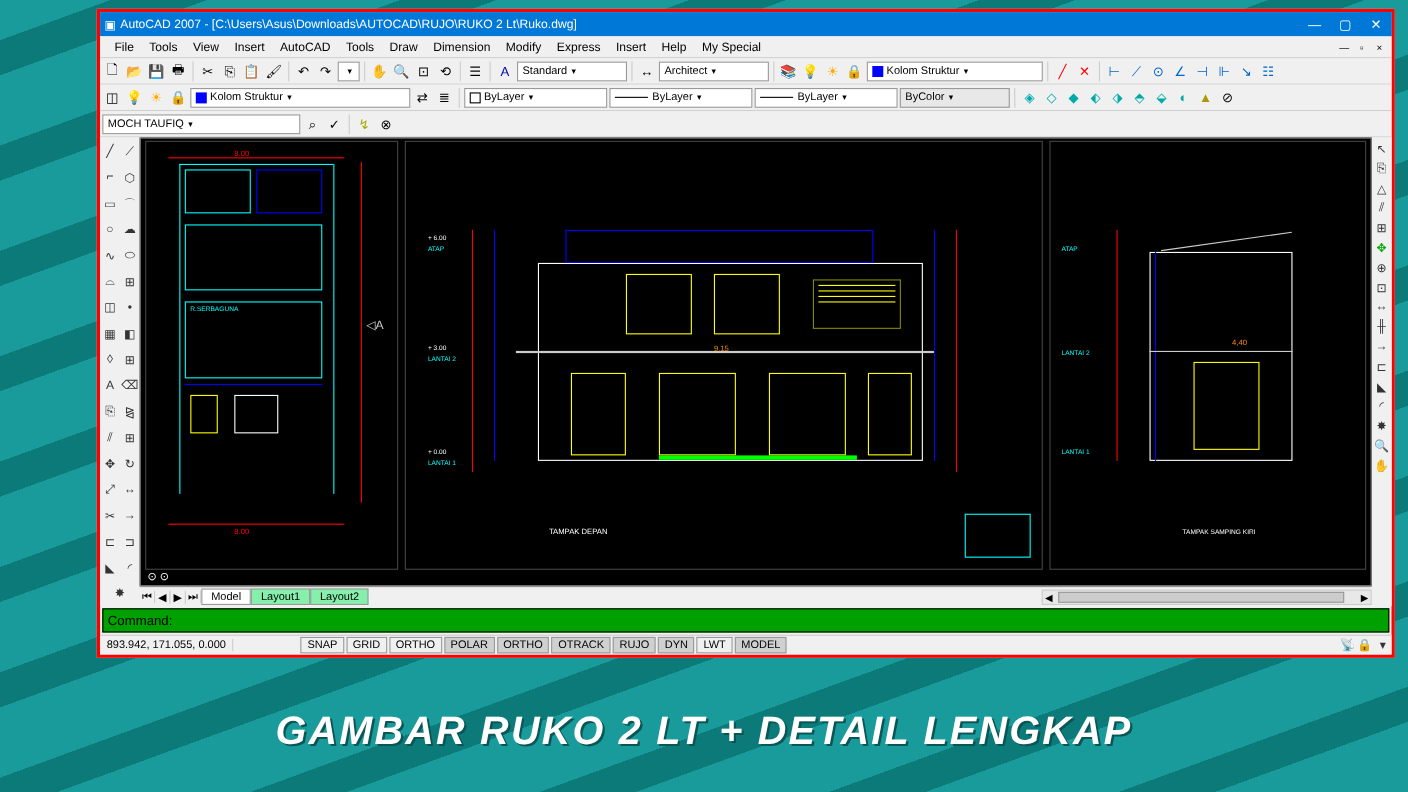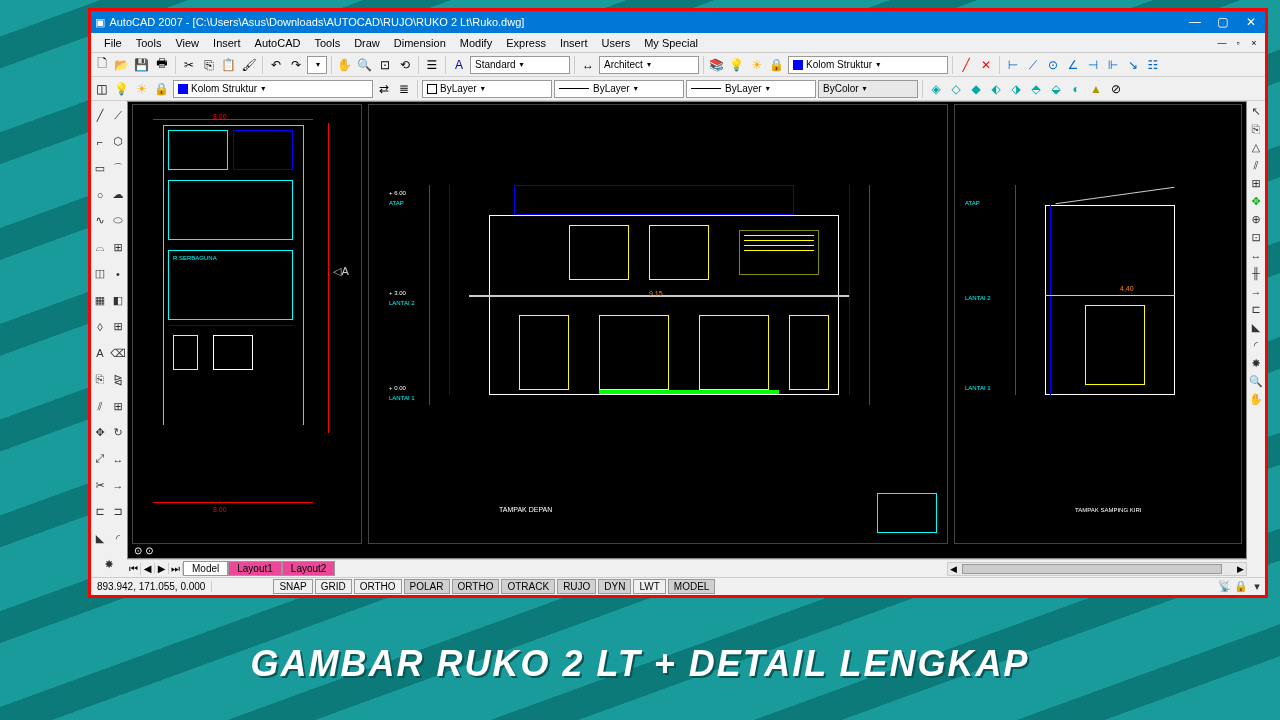--- a/index.html
+++ b/index.html
@@ -38,21 +38,21 @@
 .dwg-line.white { background: #ccc; }
 .dwg-line.green { background: #0f0; }
 .dwg-box { position: absolute; border: 1px solid; }
 .dim-text { position: absolute; font-size: 7px; color: #f00; }
 .label-text { position: absolute; font-size: 6px; color: #0ff; }
 .arrow-marker { position: absolute; font-size: 11px; color: #ccc; }
 .scroll-h { height: 14px; background: #e8e8e8; border: 1px solid #ccc; position: relative; }
 .scroll-thumb { position: absolute; height: 10px; top: 1px; background: #ccc; border: 1px solid #999; }
 .tabs-row { height: 18px; background: #f0f0f0; display: flex; align-items: center; font-size: 10px; border-top: 1px solid #ccc; }
 .tab-nav { width: 14px; text-align: center; cursor: pointer; border-right: 1px solid #ccc; }
-.tab { padding: 1px 8px; border: 1px solid #999; background: #ec4899; cursor: pointer; }
+.tab { padding: 1px 8px; border: 1px solid #999; background: #86efac; cursor: pointer; }
 .tab.active { background: #fff; }
 .cmd-area { height: 22px; background: #00a000; color: #000; font-family: monospace; font-size: 12px; display: flex; align-items: center; padding-left: 4px; border: 1px solid #000; margin: 2px; }
 .status-bar { height: 18px; background: #f0f0f0; display: flex; align-items: center; font-size: 10px; border-top: 1px solid #ccc; }
 .status-coords { padding: 0 6px; border-right: 1px solid #ccc; }
 .status-toggle { padding: 1px 5px; border: 1px solid #999; margin: 0 1px; cursor: pointer; }
 .status-toggle.active { background: #d0d0d0; }
 .caption { position: absolute; bottom: 35px; left: 0; right: 0; text-align: center; font-size: 36px; font-weight: 900; color: #fff; letter-spacing: 2px; text-shadow: 2px 2px 0 #0a5555; font-style: italic; }
 </style>
 </head>
 <body>
@@ -78,21 +78,21 @@
     <span>Tools</span>
     <span>View</span>
     <span>Insert</span>
     <span>AutoCAD</span>
     <span>Tools</span>
     <span>Draw</span>
     <span>Dimension</span>
     <span>Modify</span>
     <span>Express</span>
     <span>Insert</span>
-    <span>Users</span>
+    <span>Help</span>
     <span>My Special</span>
     <div class="doc-btns">
       <div class="doc-btn">—</div>
       <div class="doc-btn">▫</div>
       <div class="doc-btn">×</div>
     </div>
   </div>
 
   <div class="toolbar-row">
     <div class="tb-icon">🗋</div>
@@ -175,20 +175,28 @@
     <div class="tb-icon" style="color:#0aa">◆</div>
     <div class="tb-icon" style="color:#0aa">⬖</div>
     <div class="tb-icon" style="color:#0aa">⬗</div>
     <div class="tb-icon" style="color:#0aa">⬘</div>
     <div class="tb-icon" style="color:#0aa">⬙</div>
     <div class="tb-icon" style="color:#0aa">◐</div>
     <div class="tb-icon" style="color:#a90">▲</div>
     <div class="tb-icon">⊘</div>
   </div>
 
+  <div class="toolbar-row">
+    <div class="tb-combo" style="width:180px">MOCH TAUFIQ</div>
+    <div class="tb-icon">⌕</div>
+    <div class="tb-icon">✓</div>
+    <div class="tb-sep"></div>
+    <div class="tb-icon" style="color:#aa0">↯</div>
+    <div class="tb-icon">⊗</div>
+  </div>
 
   <div class="main-area">
     <div class="left-tools double">
       <div class="side-icon">╱</div>
       <div class="side-icon">⟋</div>
       <div class="side-icon">⌐</div>
       <div class="side-icon">⬡</div>
       <div class="side-icon">▭</div>
       <div class="side-icon">⌒</div>
       <div class="side-icon">○</div>
@@ -324,20 +332,23 @@
       <div class="side-icon">→</div>
       <div class="side-icon">⊏</div>
       <div class="side-icon">◣</div>
       <div class="side-icon">◜</div>
       <div class="side-icon">✸</div>
       <div class="side-icon">🔍</div>
       <div class="side-icon">✋</div>
     </div>
   </div>
 
+  <div class="cmd-area">
+    <span>Command:</span>
+  </div>
 
   <div class="status-bar">
     <div class="status-coords">893.942, 171.055, 0.000</div>
     <div style="width:60px"></div>
     <div class="status-toggle">SNAP</div>
     <div class="status-toggle">GRID</div>
     <div class="status-toggle">ORTHO</div>
     <div class="status-toggle active">POLAR</div>
     <div class="status-toggle active">ORTHO</div>
     <div class="status-toggle active">OTRACK</div>

